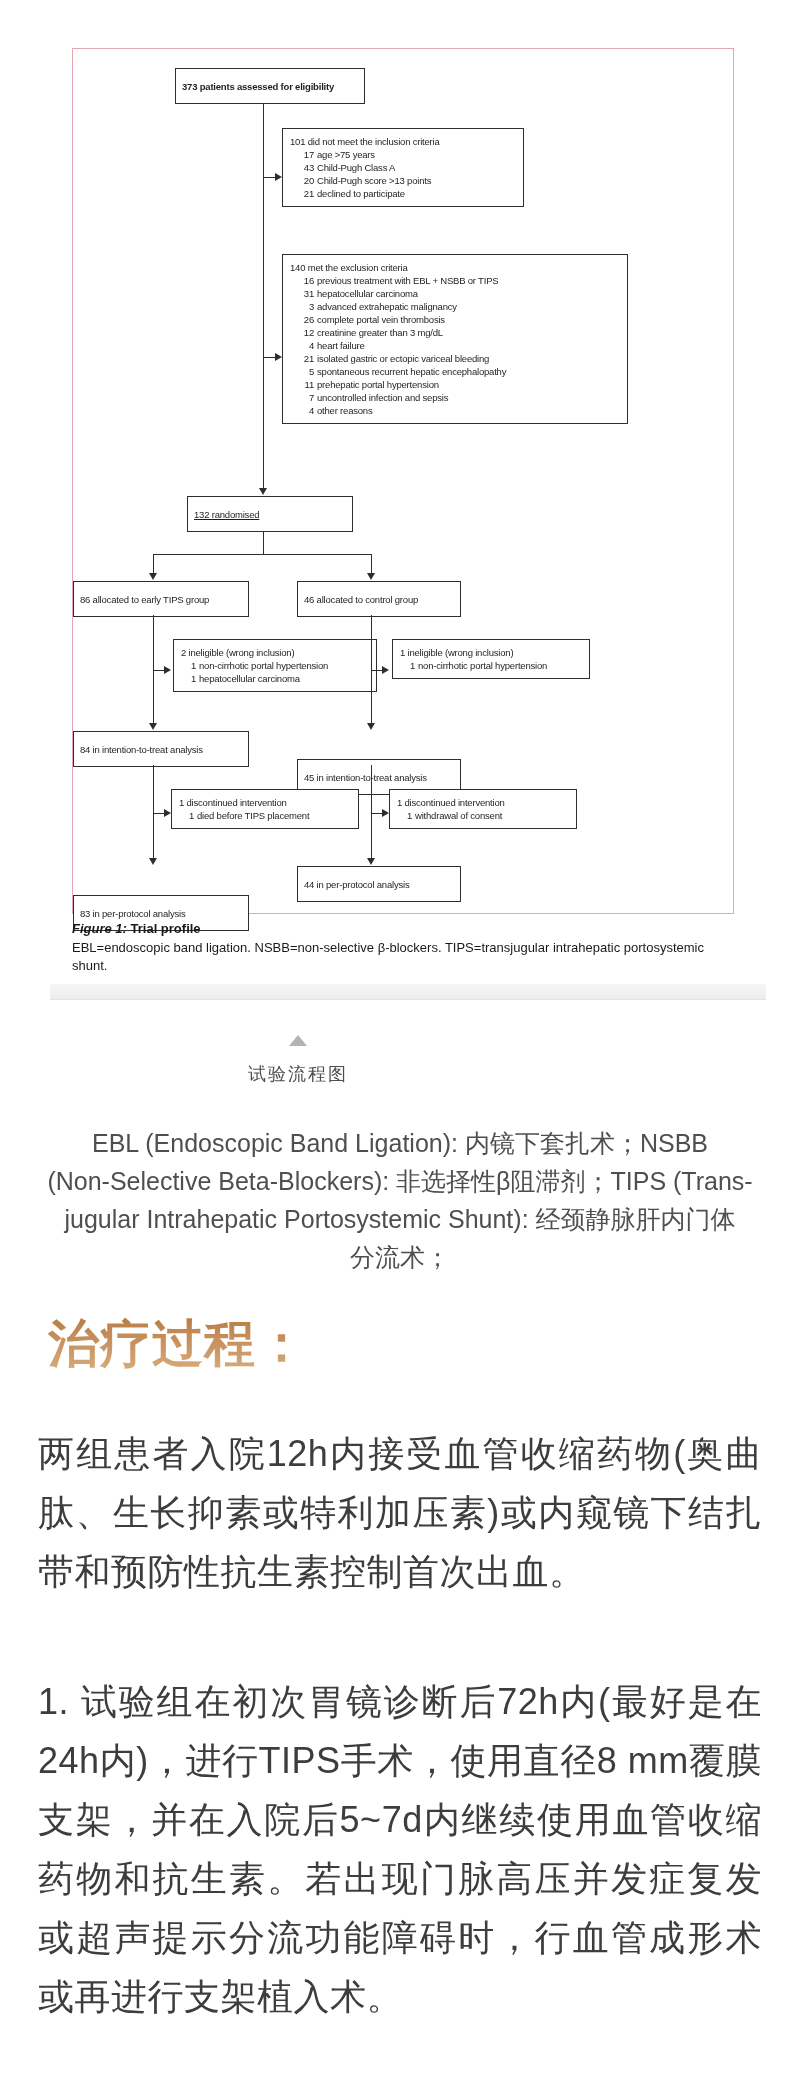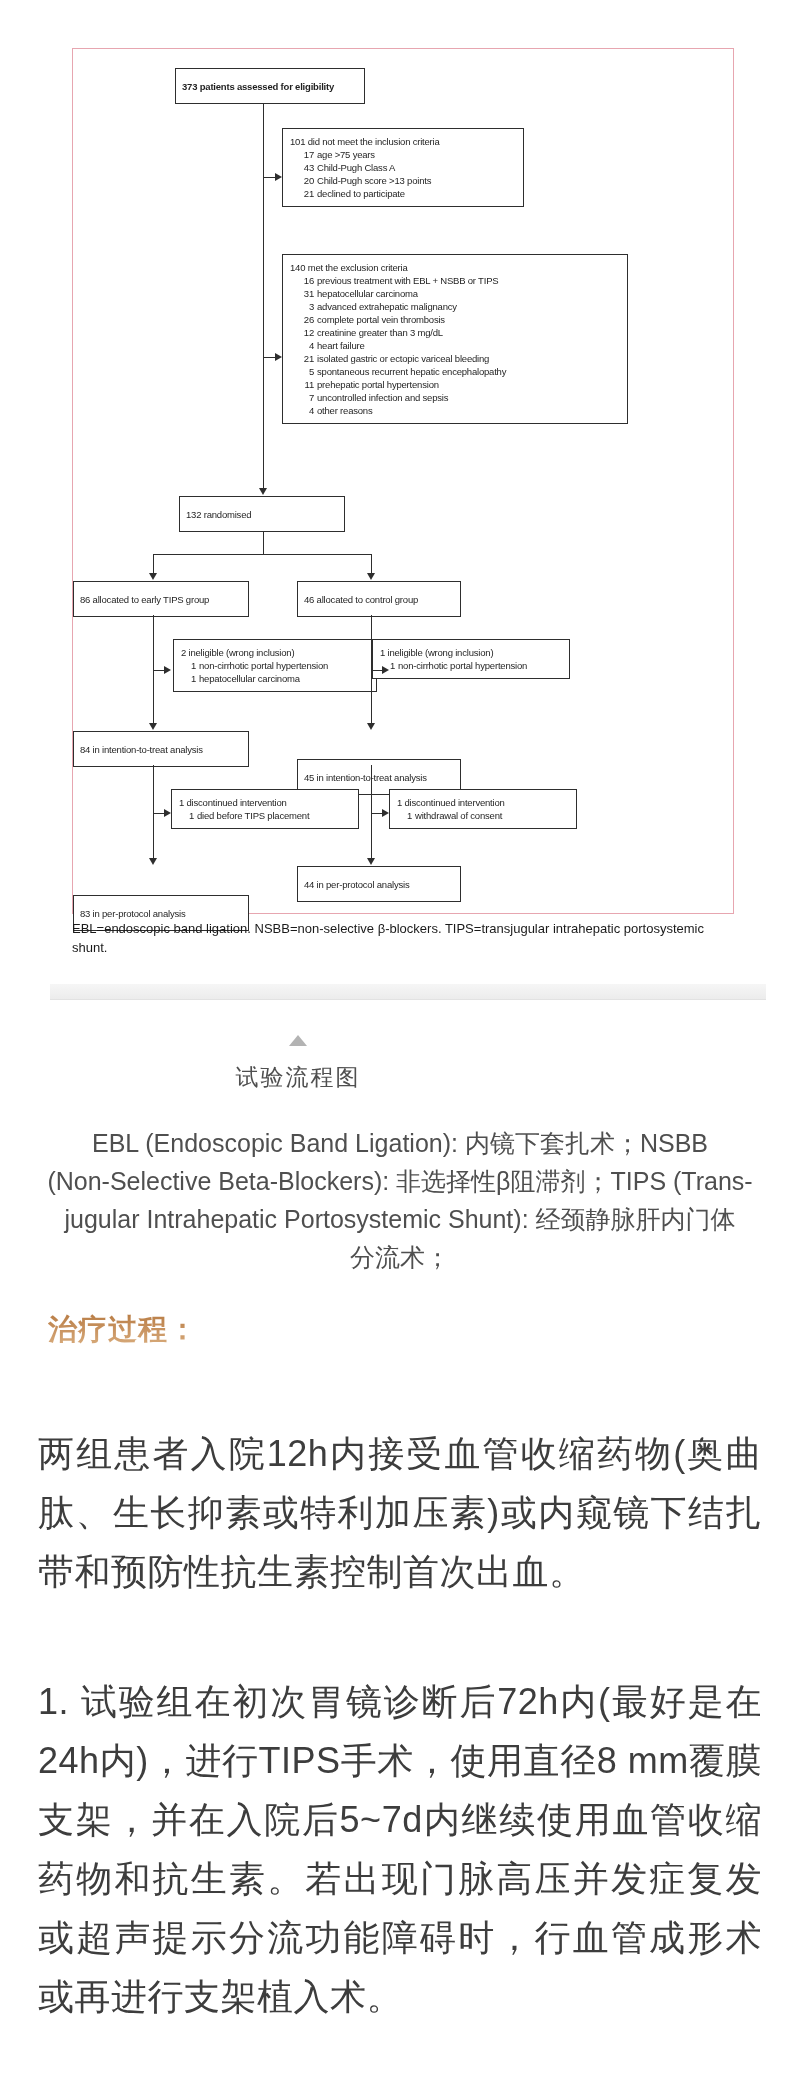--- a/index.html
+++ b/index.html
@@ -35,24 +35,24 @@
   
   #img-band{position:absolute;left:50px;top:984px;width:716px;height:15px;
             background:linear-gradient(180deg,#f6f6f6 0%,#ececec 100%);
             border-bottom:1px solid #e2e2e2;}
 
   
   #collapse-wrap{position:absolute;left:0;top:1032px;width:596px;text-align:center;}
   #collapse-tri{display:inline-block;width:0;height:0;border-left:9px solid transparent;
                 border-right:9px solid transparent;border-bottom:11px solid #b3b3b3;}
   #cn-fig-title{position:absolute;left:0;top:1062px;width:596px;text-align:center;
-                font-size:23px;color:#4f4f4f;letter-spacing:2px;}
+                font-size:18px;color:#4f4f4f;letter-spacing:2px;}
   #abbrev{position:absolute;left:0;top:1124px;width:800px;text-align:center;
           font-size:25px;line-height:38px;color:#4f4f4f;}
-  #section-heading{position:absolute;left:48px;top:1310px;font-size:29px;font-weight:bold;
+  #section-heading{position:absolute;left:48px;top:1310px;font-size:51px;font-weight:bold;
           font-family:Liberation Mono, monospace;letter-spacing:1px;
           background:linear-gradient(180deg,#b5773f 0%,#dcb183 100%);
           -webkit-background-clip:text;background-clip:text;color:transparent;text-align:right;
           -webkit-text-fill-color:transparent;}
   .body-p{position:absolute;left:38px;width:724px;font-size:36px;line-height:59px;
           color:#3d3d3d;text-align:justify;letter-spacing:0.5px;}
   #para1{top:1424px;}
   #para2{top:1672px;}
 </style>
 </head>
@@ -131,21 +131,21 @@
             <span class="num">7</span>
             <span class="txt">uncontrolled infection and sepsis</span>
           </div>
           <div class="ln">
             <span class="num">4</span>
             <span class="txt">other reasons</span>
           </div>
         </div>
     </div>
 
-    <div class="fbox single" style="left:106px;top:447px;width:152px;">
+    <div class="fbox single" style="left:114px;top:447px;width:152px;text-decoration:underline;">
       <span>132 randomised</span>
     </div>
 
     <div class="fbox single" style="left:0px;top:532px;width:162px;">
       <span>86 allocated to early TIPS group</span>
     </div>
     <div class="fbox single" style="left:224px;top:532px;width:150px;">
       <span>46 allocated to control group</span>
     </div>
 
@@ -155,21 +155,21 @@
           <div class="ln">
             <span class="num">1</span>
             <span class="txt">non-cirrhotic portal hypertension</span>
           </div>
           <div class="ln">
             <span class="num">1</span>
             <span class="txt">hepatocellular carcinoma</span>
           </div>
         </div>
     </div>
-    <div class="fbox multi side" style="left:299px;top:590px;width:182px;">
+    <div class="fbox multi side" style="left:319px;top:590px;width:182px;">
       <div class="title">1 ineligible (wrong inclusion)</div>
       <div class="items" style="margin-left:7px;">
           <div class="ln">
             <span class="num">1</span>
             <span class="txt">non-cirrhotic portal hypertension</span>
           </div>
         </div>
     </div>
 
     <div class="fbox single" style="left:0px;top:682px;width:162px;">
@@ -233,20 +233,23 @@
     <div class="ah-down" style="left:293.5px;top:674px;"></div>
     <div class="hline" style="left:298px;top:621px;width:12px;"></div>
     <div class="ah-right" style="left:309px;top:617px;"></div>
     <div class="vline" style="left:297.5px;top:716px;height:94px;"></div>
     <div class="ah-down" style="left:293.5px;top:809px;"></div>
     <div class="hline" style="left:298px;top:764px;width:12px;"></div>
     <div class="ah-right" style="left:309px;top:760px;"></div>
   </div>
 
   <div id="fig-caption">
+    <div class="cap-head">
+      <span class="cap-label">Figure 1:</span><span> Trial profile</span>
+    </div>
     <div class="cap-note">EBL=endoscopic band ligation. NSBB=non-selective β-blockers. TIPS=transjugular intrahepatic portosystemic shunt.</div>
   </div>
 
   <div id="img-band"></div>
 
   <div id="collapse-wrap">
     <span id="collapse-tri"></span>
   </div>
 
   <div id="cn-fig-title">试验流程图</div>

